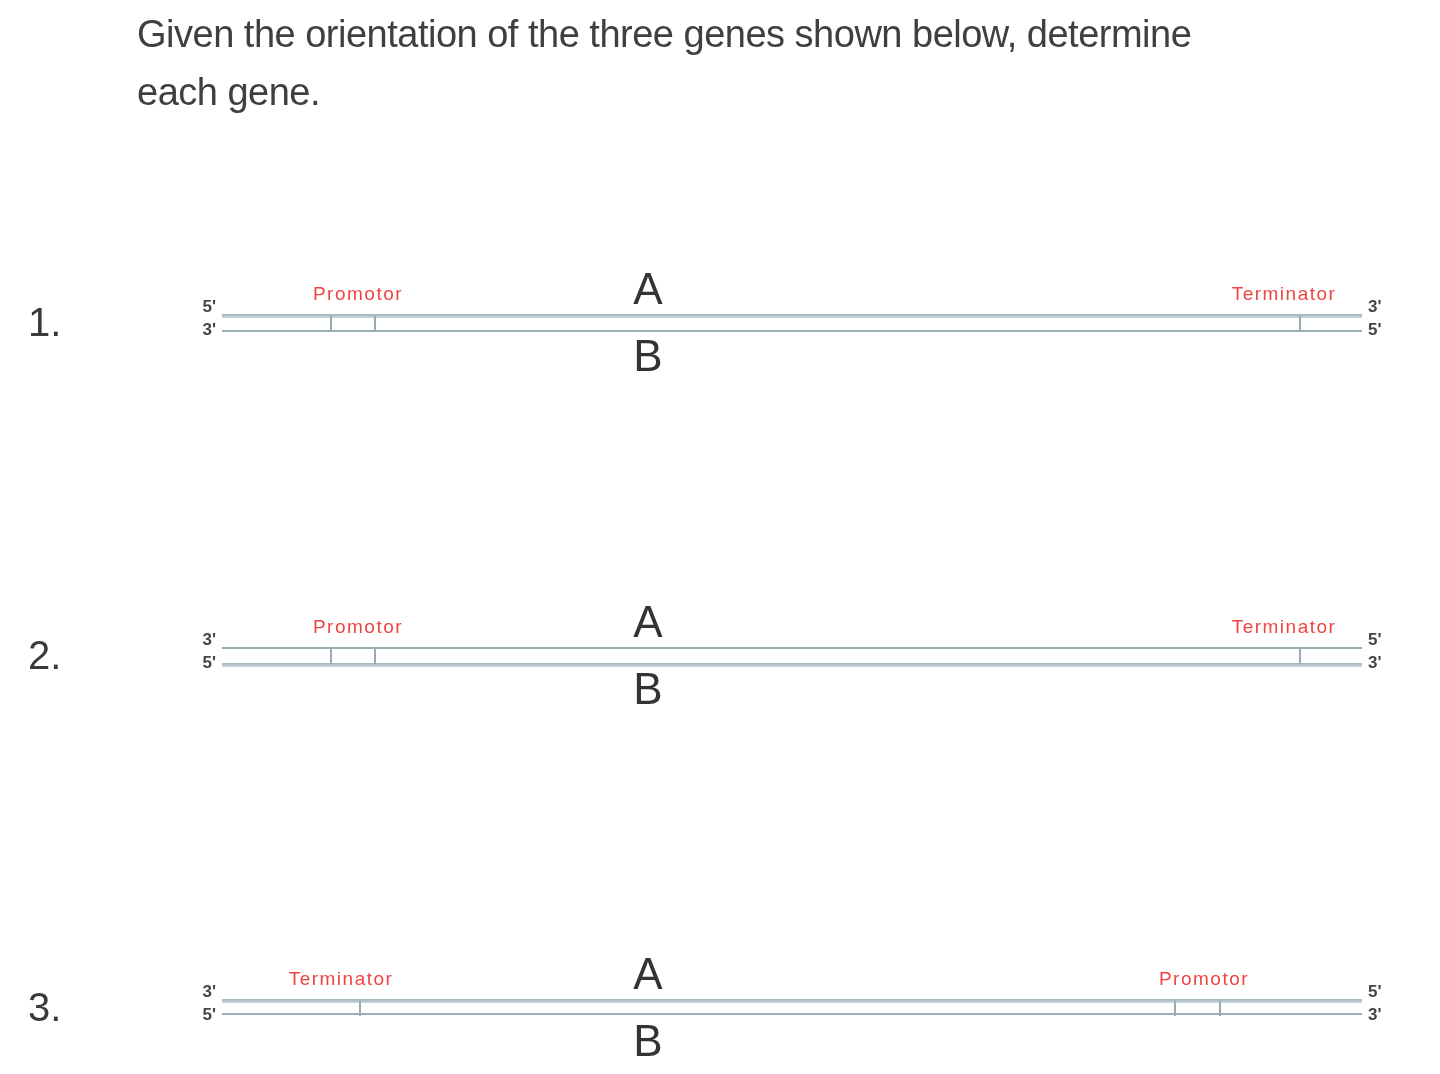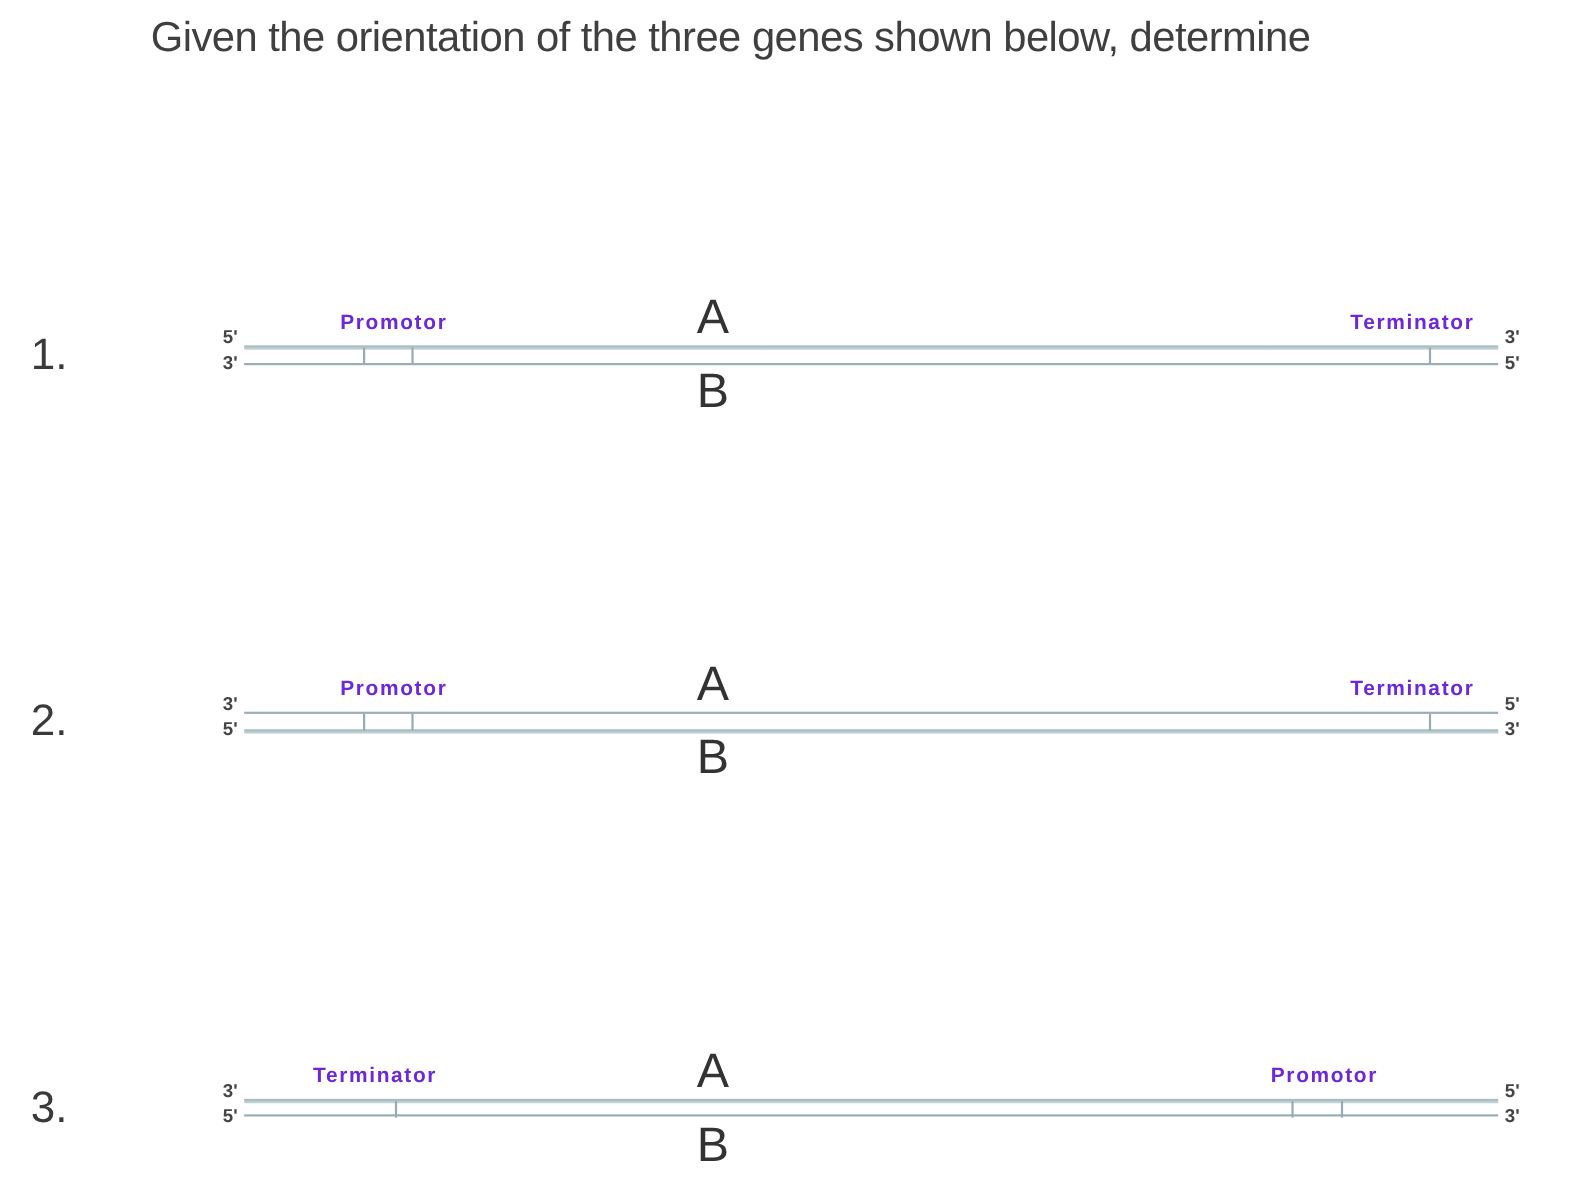--- a/index.html
+++ b/index.html
@@ -63,23 +63,23 @@
   .prime.pright { left: 1368px; text-align: left; }
   .prime.ptop    { top: 43px; }
   .prime.pbottom { top: 66px; }
 
   .feature {
     position: absolute;
     top: 29px;
     width: 172px;
     text-align: center;
     font-size: 19px;
-    font-weight: bold;
+    font-weight: normal;
     letter-spacing: 1.5px;
-    color: #6d28d9;
+    color: #ef4444;
   }
   .feature-left  { left: 272px; }
   .feature-right { left: 1198px; }
   .d3 .feature-left  { left: 255px; }
   .d3 .feature-right { left: 1118px; }
 
   .tick {
     position: absolute;
     top: 62px;
     width: 2px;
@@ -97,20 +97,21 @@
   .letter-a { top: 10px; }
   .letter-b { top: 77px; }
 </style>
 </head>
 <body>
 
 <div id="slide">
 
   <div id="question">
     <div>Given the orientation of the three genes shown below, determine</div>
+    <div>each gene.</div>
   </div>
 
   <div class="diagram d1">
     <div class="num">1.</div>
     <div class="prime pleft ptop">5'</div>
     <div class="prime pleft pbottom">3'</div>
     <div class="strand strand-top thick"></div>
     <div class="strand strand-bottom thin"></div>
     <div class="feature feature-left">Promotor</div>
     <div class="feature feature-right">Terminator</div>

